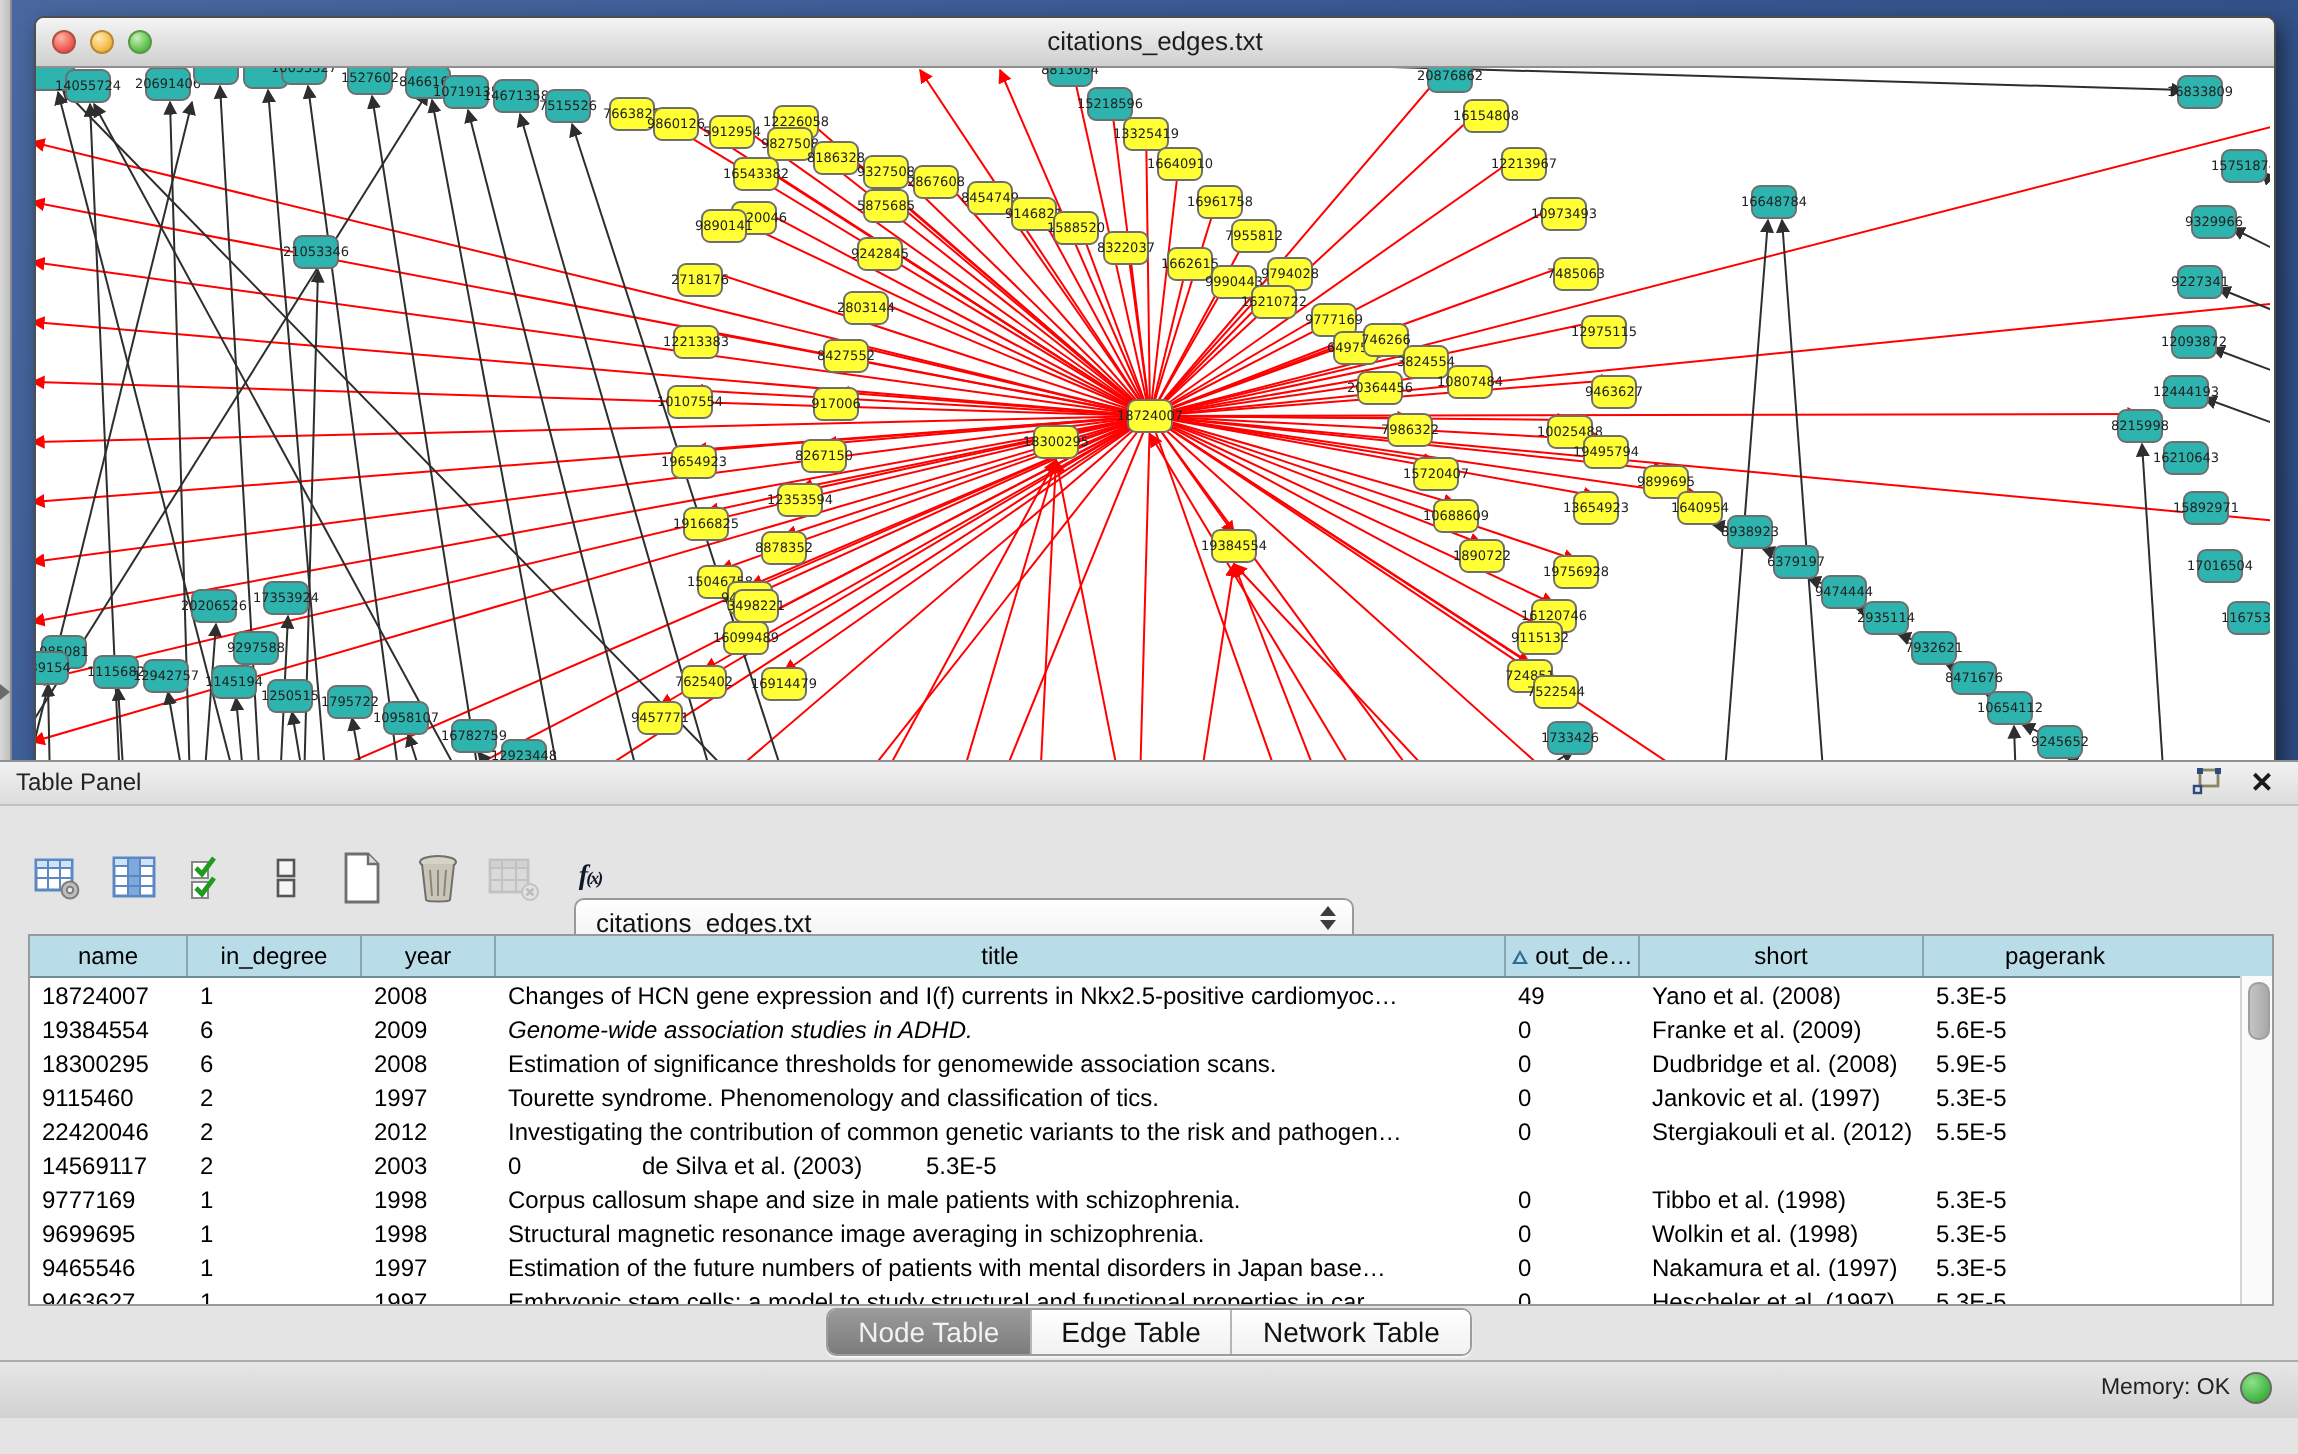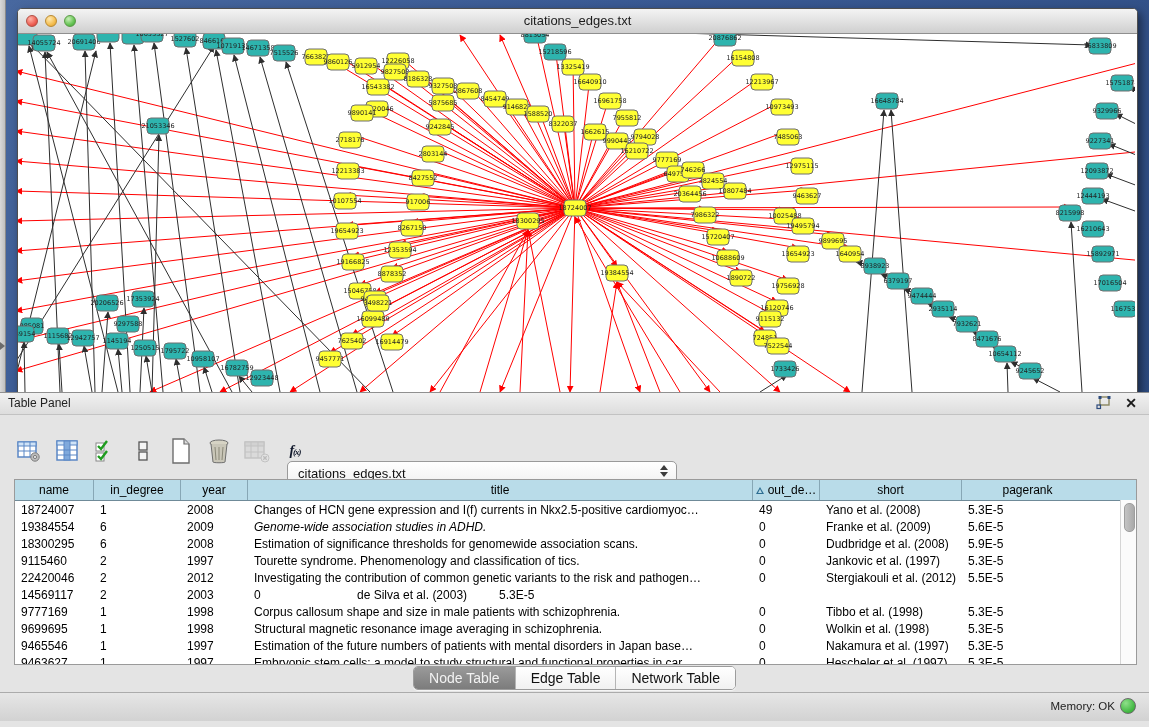--- a/index.html
+++ b/index.html
@@ -12,21 +12,21 @@
   .titlebar{height:24px;border-radius:4px 4px 0 0;background:linear-gradient(to bottom,#f4f4f4,#cfcfcf);border-bottom:1px solid #8f8f8f;position:relative;}
   .titlebar .title{position:absolute;left:0;right:0;top:4px;text-align:center;font-size:13px;color:#1c1c1c;}
   .lights{position:absolute;left:8px;top:6px;display:flex;gap:7px;}
   .light{width:12px;height:12px;border-radius:50%;box-sizing:border-box;}
   .light.red{background:radial-gradient(circle at 35% 30%,#ffb3a6,#ee6055 60%,#c93a30);border:1px solid #b24f44;}
   .light.yellow{background:radial-gradient(circle at 35% 30%,#ffe9b0,#f4bd4f 60%,#d79b2c);border:1px solid #b98a33;}
   .light.green{background:radial-gradient(circle at 35% 30%,#c9efb9,#66c454 60%,#3f9e37);border:1px solid #5a9a46;}
   .net-canvas{position:relative;width:1117px;height:359px;background:#fff;overflow:hidden;}
   .splitter-handle{position:absolute;left:569px;top:394px;width:12px;height:5px;background:#b9c3d2;border:1px solid #7c879a;border-radius:2px;}
   
-  .table-panel{position:absolute;left:0;top:392px;width:1149px;height:327px;background:#e4e4e4;border-top:1px solid #909090;}
+  .table-panel{position:absolute;left:0;top:380px;width:1149px;height:327px;background:#e4e4e4;border-top:1px solid #909090;}
   .panel-header{height:21px;background:linear-gradient(to bottom,#f1f1f1,#ddd);border-bottom:1px solid #c2c2c2;position:relative;}
   .panel-header .ph-title{position:absolute;left:8px;top:3px;font-size:12px;color:#222;}
   .ph-icons{position:absolute;right:10px;top:2px;display:flex;gap:12px;align-items:center;}
   .ph-icon{width:16px;height:16px;display:flex;align-items:center;justify-content:center;cursor:default;}
   .close-x{font-size:14px;font-weight:bold;color:#1a1a1a;line-height:14px;}
   .toolbar{position:absolute;left:0;top:21px;width:1149px;height:62px;}
   .tb-icons{position:absolute;left:16px;top:24px;display:flex;gap:12px;align-items:center;}
   .tb-btn{width:26px;height:26px;display:flex;align-items:center;justify-content:center;}
   .fx{font-size:14px;color:#0f172a;font-style:italic;font-family:"Liberation Serif",serif;font-weight:bold;letter-spacing:-1px;}
   .fx small{font-size:9px;}
@@ -893,21 +893,21 @@
           <div class="g-cell" style="width: 505px;">Investigating the contribution of common genetic variants to the risk and pathogen…</div>
           <div class="g-cell" style="width: 67px;">0</div>
           <div class="g-cell" style="width: 142px;">Stergiakouli et al. (2012)</div>
           <div class="g-cell" style="width: 131px;">5.5E-5</div>
         </div>
         <div class="g-row">
           <div class="g-cell" style="width: 79px;">14569117</div>
           <div class="g-cell" style="width: 87px;">2</div>
           <div class="g-cell" style="width: 67px;">2003</div>
           <div class="g-cell" style="width: 67px;">0</div>
-          <div class="g-cell" style="width: 142px; margin-left: 36px;">de Silva et al. (2003)</div>
+          <div class="g-cell" style="width: 142px;">de Silva et al. (2003)</div>
           <div class="g-cell" style="width: 131px;">5.3E-5</div>
         </div>
         <div class="g-row">
           <div class="g-cell" style="width: 79px;">9777169</div>
           <div class="g-cell" style="width: 87px;">1</div>
           <div class="g-cell" style="width: 67px;">1998</div>
           <div class="g-cell" style="width: 505px;">Corpus callosum shape and size in male patients with schizophrenia.</div>
           <div class="g-cell" style="width: 67px;">0</div>
           <div class="g-cell" style="width: 142px;">Tibbo et al. (1998)</div>
           <div class="g-cell" style="width: 131px;">5.3E-5</div>

